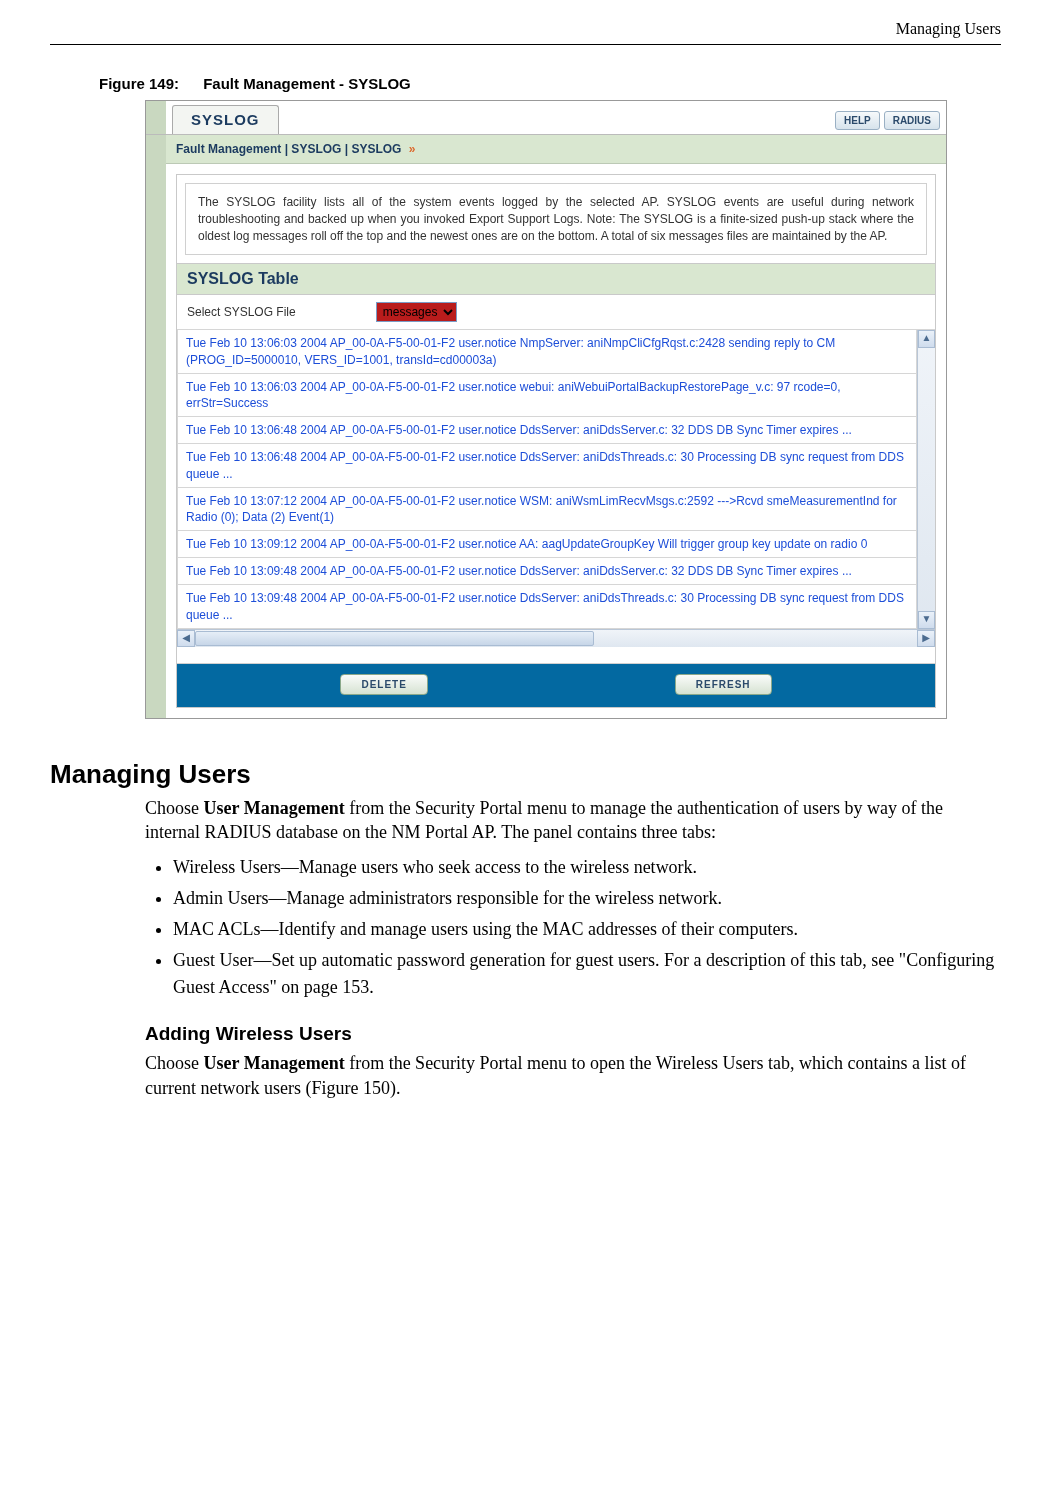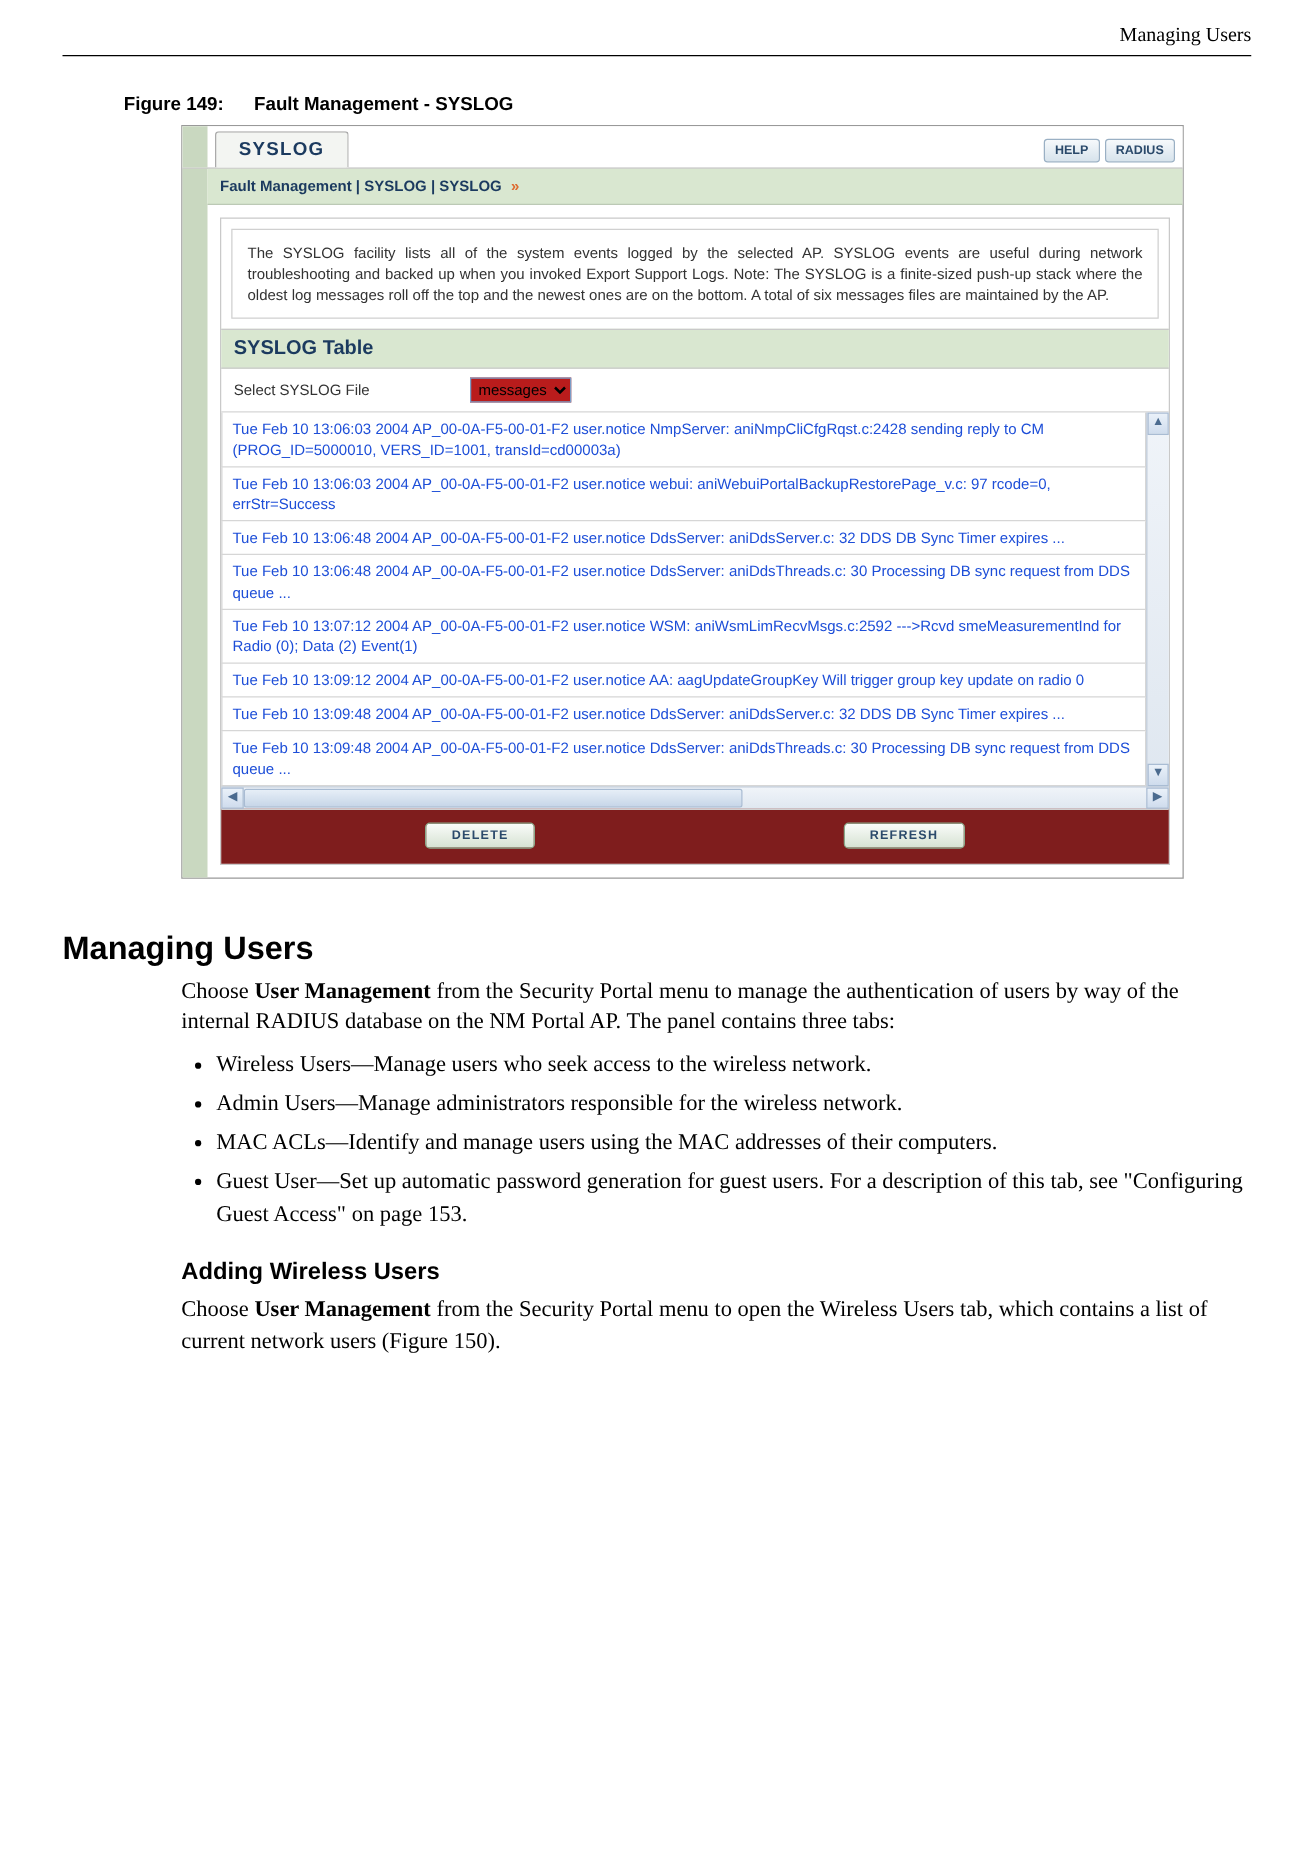--- a/index.html
+++ b/index.html
@@ -182,21 +182,22 @@
     background: linear-gradient(#e6eef7,#c7d6e8);
     border:1px solid #a9bcd3;
     border-radius:2px;
   }
   .ss-actionbar {
     display:flex;
     justify-content: space-around;
     align-items:flex-start;
     padding: 10px 40px 12px 40px;
     border-top:1px solid #d0d0d0;
-    background:#7f1d1d;
+    background:#0369a1;
+    margin-top:16px;
   }
   .ss-action-btn {
     font-size: 10px;
     font-weight: bold;
     letter-spacing: 1px;
     color: #2b4a6b;
     background: linear-gradient(#fafcfa,#d6e2d2);
     border: 1px solid #8aa88a;
     border-radius: 4px;
     padding: 4px 20px;

